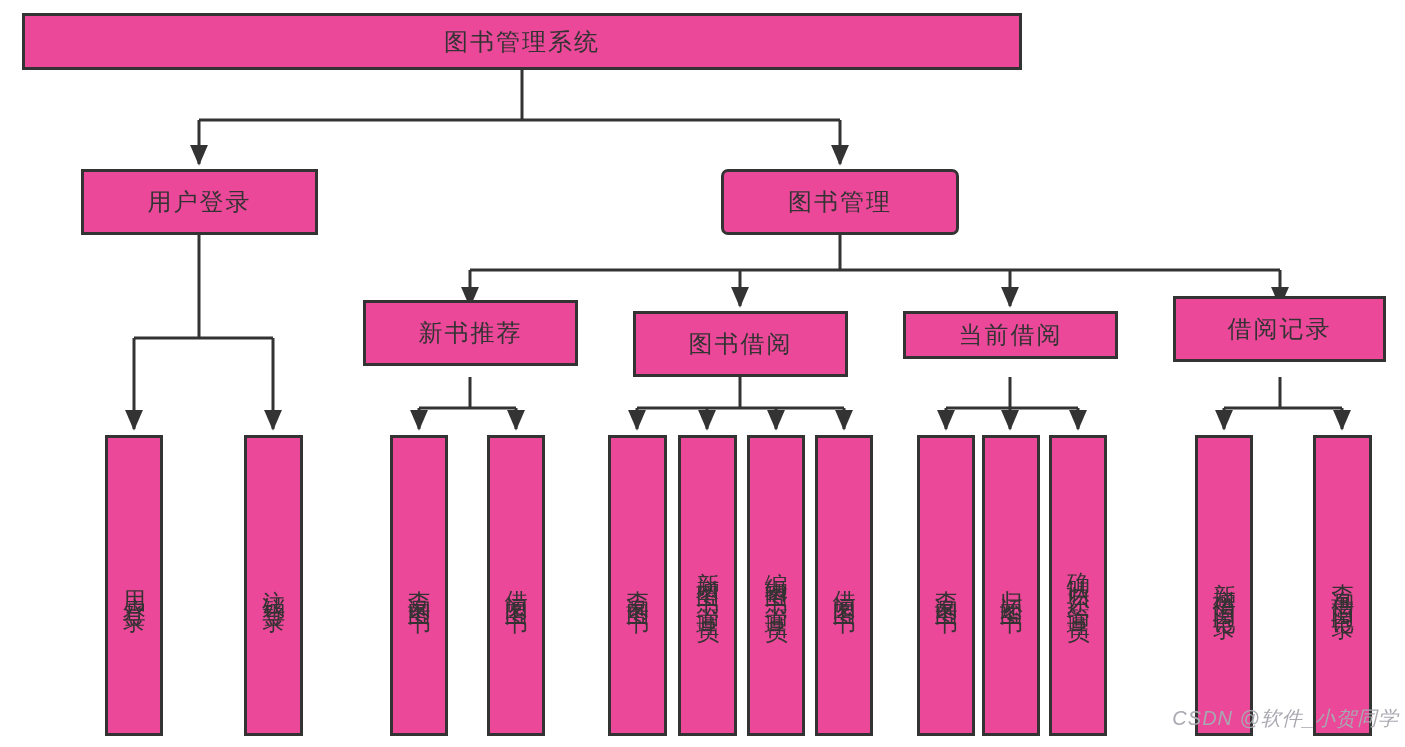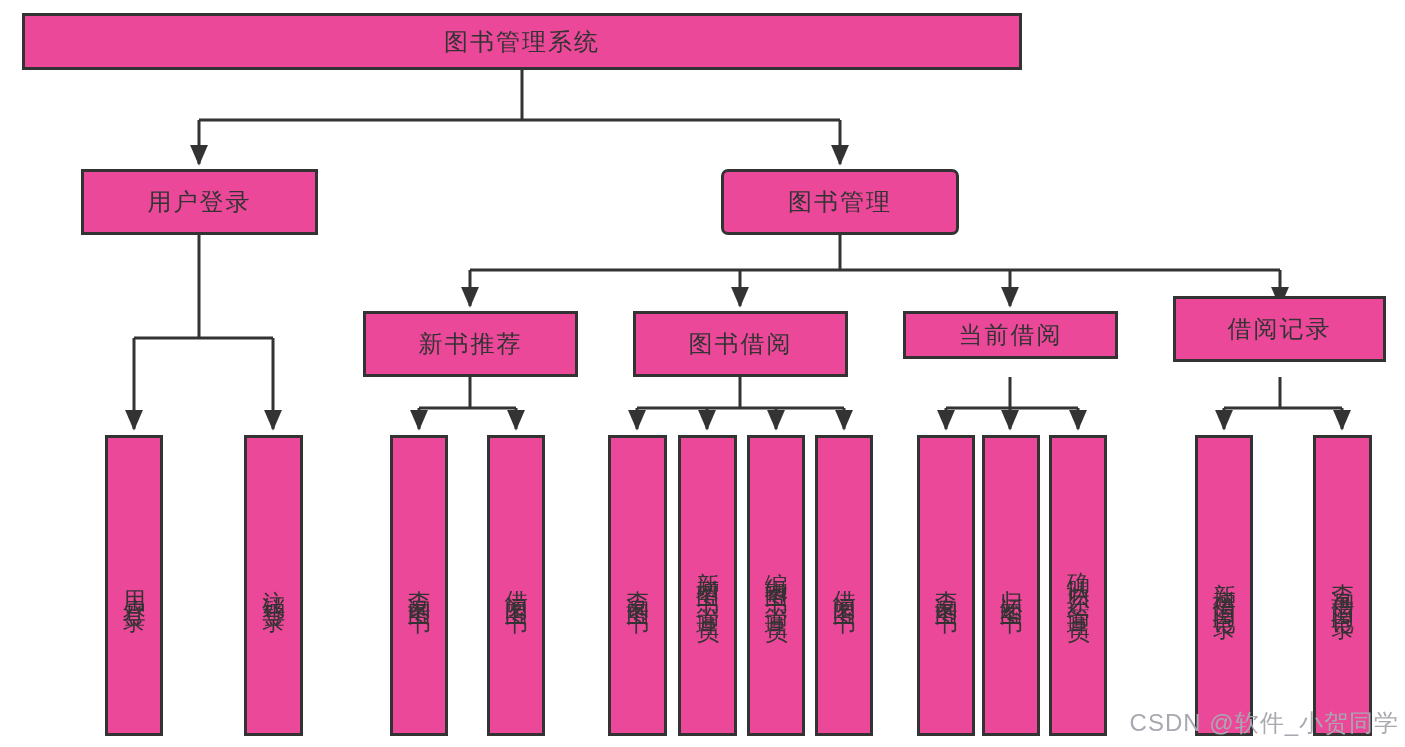--- a/index.html
+++ b/index.html
@@ -22,23 +22,24 @@
     writing-mode:vertical-rl;
     text-orientation:mixed;
     font-size:23px;
     letter-spacing:7px;
     line-height:1.1;
   }
   #connectors { position:absolute; left:0; top:0; }
   .cline { stroke:var(--line,#333333); stroke-width:3; fill:none; }
   .ahead { fill:var(--line,#333333); }
   #watermark {
-    position:absolute; right:6px; bottom:8px;
-    font-size:24px; letter-spacing:1px;
+    position:absolute; right:6px; bottom:15px;
+    font-size:20px; letter-spacing:1px;
     color:var(--watermark,#a8a8b0);
+    font-style:italic;
   }
 </style>
 </head>
 <body>
 
 <div id="stage">
 
   <svg id="connectors" width="1405" height="747" viewBox="0 0 1405 747" xmlns="http://www.w3.org/2000/svg">
     <defs>
       <marker id="arrow" markerUnits="strokeWidth" markerWidth="8" markerHeight="8" refX="6.4" refY="3" orient="auto">
@@ -91,21 +92,21 @@
     <span class="hlabel">图书管理系统</span>
   </div>
 
   <div class="node" style="left:81px; top:169px; width:237px; height:66px;">
     <span class="hlabel">用户登录</span>
   </div>
   <div class="node" style="left:721px; top:169px; width:238px; height:66px;border-radius:7px;">
     <span class="hlabel">图书管理</span>
   </div>
 
-  <div class="node" style="left:363px; top:311px; width:215px; height:66px;">
+  <div class="node" style="left:363px; top:300px; width:215px; height:66px;">
     <span class="hlabel">新书推荐</span>
   </div>
   <div class="node" style="left:633px; top:311px; width:215px; height:66px;">
     <span class="hlabel">图书借阅</span>
   </div>
   <div class="node" style="left:903px; top:311px; width:215px; height:48px;">
     <span class="hlabel">当前借阅</span>
   </div>
   <div class="node" style="left:1173px; top:296px; width:213px; height:66px;">
     <span class="hlabel">借阅记录</span>

